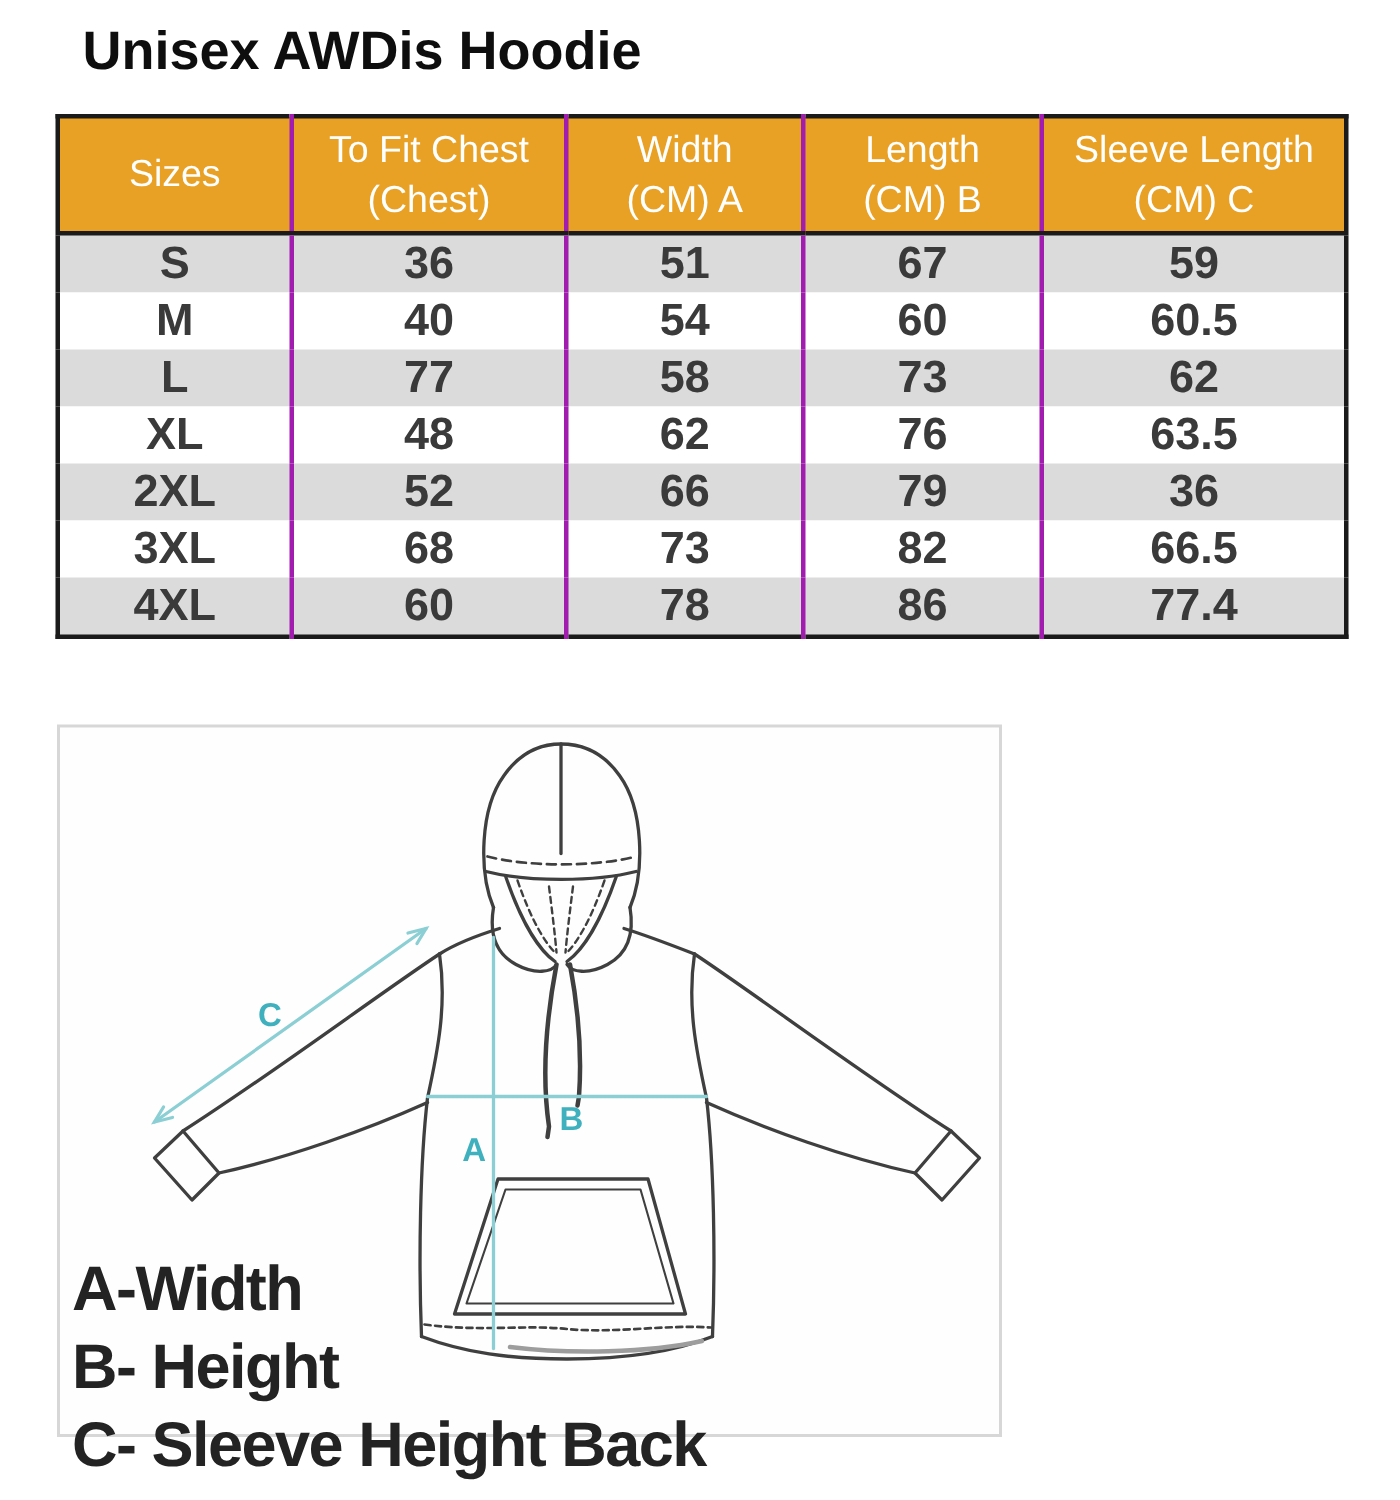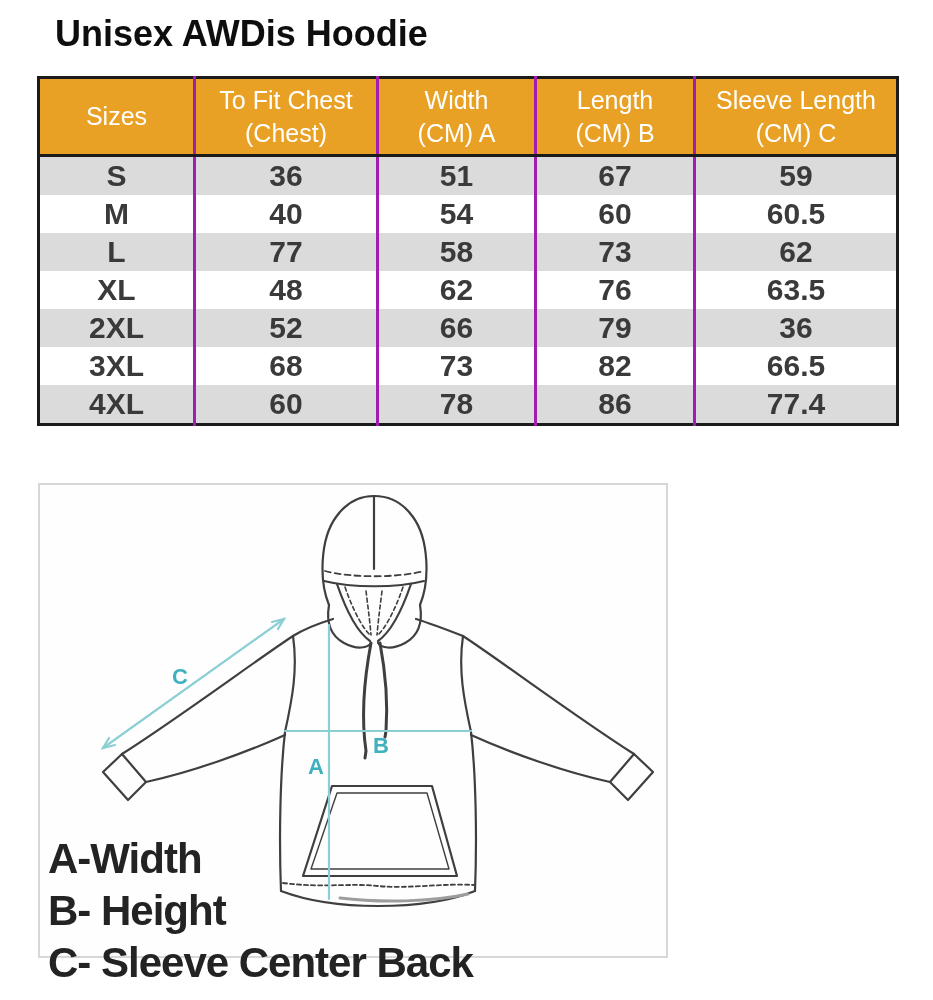--- a/index.html
+++ b/index.html
@@ -197,15 +197,15 @@
       <path d="M 238,144 L 244,134 L 232,137"></path>
     </g>
     <text class="measure-label" x="284" y="289" text-anchor="end">A</text>
     <text class="measure-label" x="341" y="268" text-anchor="middle">B</text>
     <text class="measure-label" x="140" y="199" text-anchor="middle">C</text>
   </svg>
 
   <div class="diagram-legend">
     <div>A-Width</div>
     <div>B- Height</div>
-    <div>C- Sleeve Center Back</div>
+    <div>C- Sleeve Height Back</div>
   </div>
 </div>
 
 </body></html>

